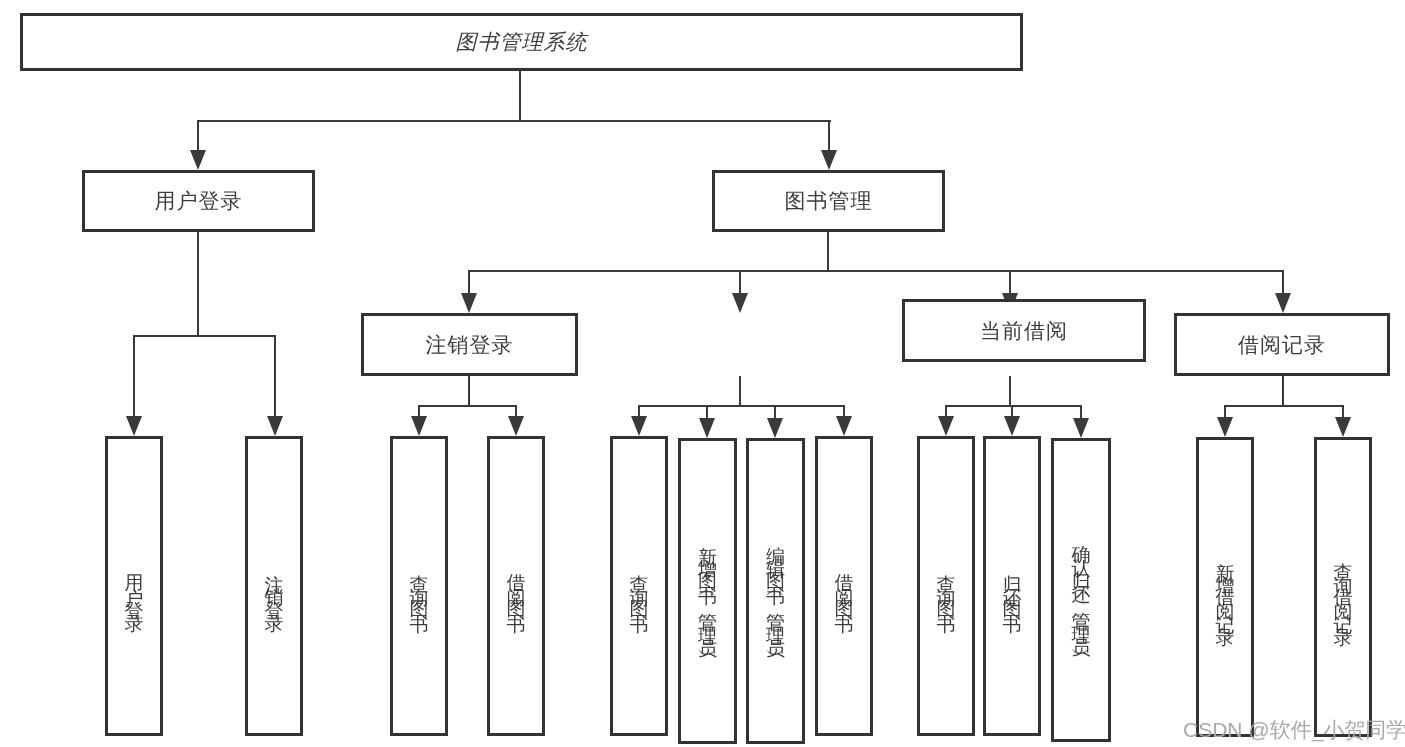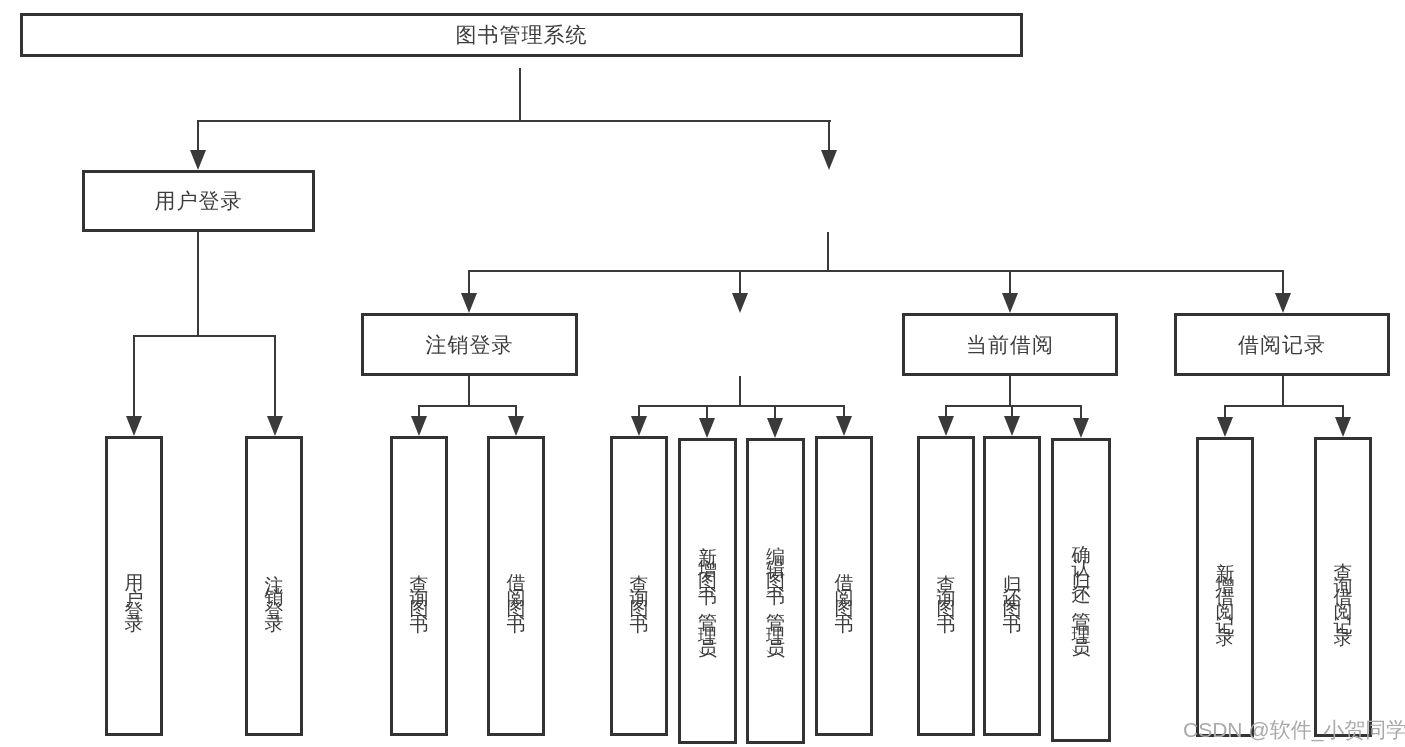--- a/index.html
+++ b/index.html
@@ -53,32 +53,35 @@
     color: #a9a9a9;
     white-space: nowrap;
     z-index: 5;
   }
 </style>
 </head>
 <body>
 
 <div id="canvas">
 
-  <div class="node" style="left:20px; top:13px; width:1003px; height:44px;">
+  <div class="node" style="left:20px; top:13px; width:1003px; height:58px;font-style:italic;">
     <span class="hlabel">图书管理系统</span>
   </div>
 
   <div class="node" style="left:82px; top:170px; width:233px; height:62px;">
     <span class="hlabel">用户登录</span>
   </div>
+  <div class="node" style="left:712px; top:170px; width:233px; height:62px;">
+    <span class="hlabel">图书管理</span>
+  </div>
 
   <div class="node" style="left:361px; top:313px; width:217px; height:63px;">
     <span class="hlabel">注销登录</span>
   </div>
-  <div class="node" style="left:902px; top:313px; width:216px; height:63px;">
+  <div class="node" style="left:902px; top:299px; width:244px; height:63px;">
     <span class="hlabel">当前借阅</span>
   </div>
   <div class="node" style="left:1174px; top:313px; width:216px; height:63px;">
     <span class="hlabel">借阅记录</span>
   </div>
 
   <div class="node vleaf" style="left:105px; top:436px; width:58px; height:300px;">
     <span class="vlabel">用户登录</span>
   </div>
   <div class="node vleaf" style="left:245px; top:436px; width:58px; height:300px;">

